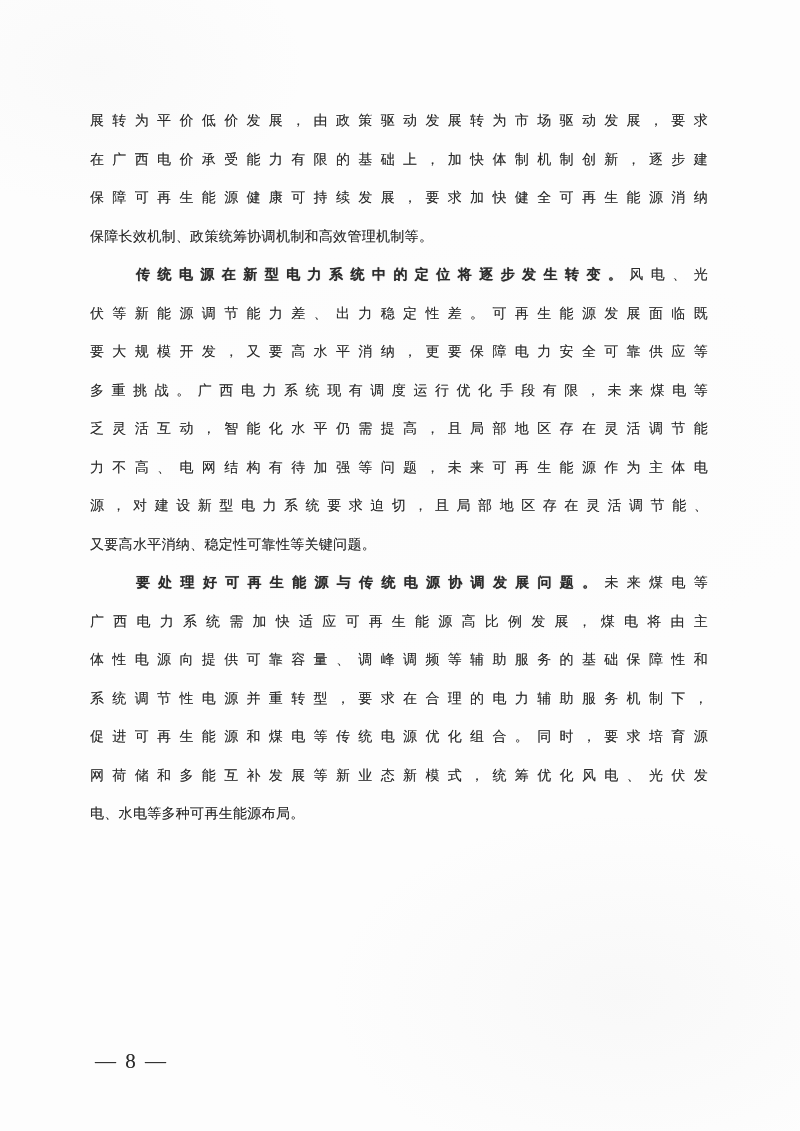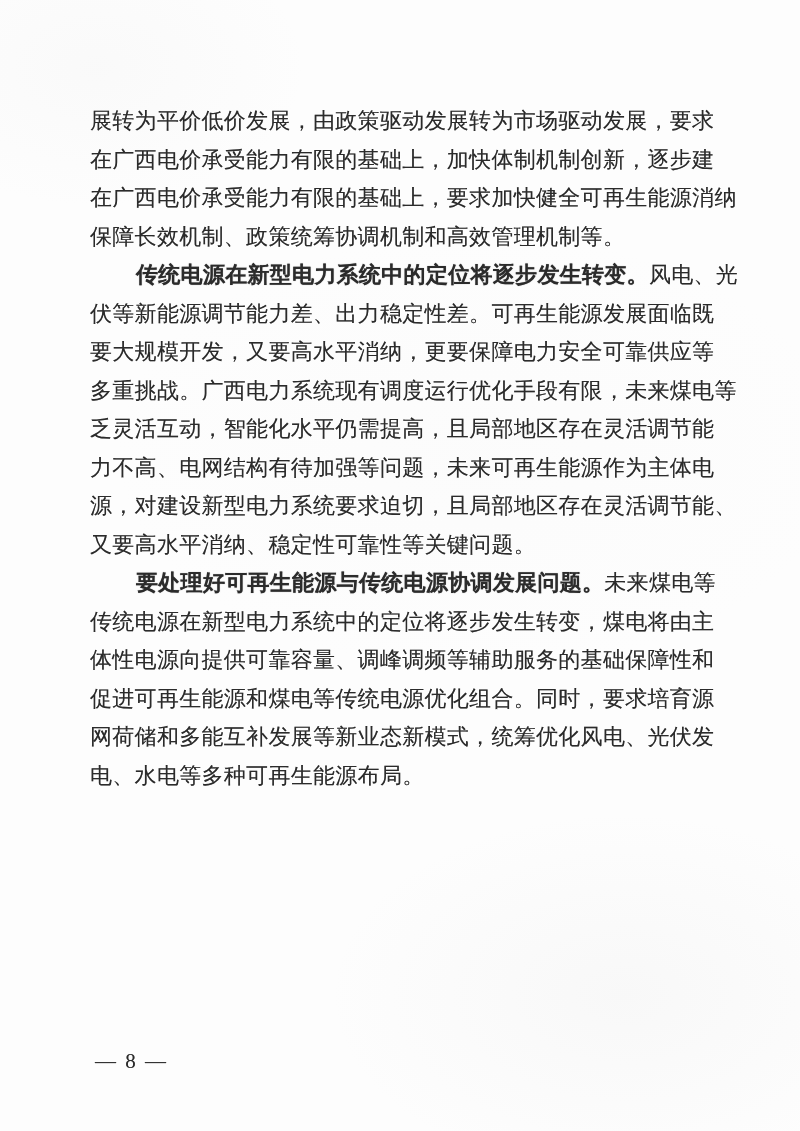--- a/index.html
+++ b/index.html
@@ -26,21 +26,21 @@
   .text-block {
     position: absolute;
     left: 90px;
     top: 102px;
     width: 618px;
     color: var(--ink, #2b2b2b);
   }
   .line {
     height: 38.5px;
     line-height: 38.5px;
-    font-size: 22px;
+    font-size: 14px;
     white-space: nowrap;
     text-align: justify;
     text-align-last: justify;
     text-justify: inter-character;
     letter-spacing: 0.3px;
     text-shadow: 0 0 0.6px rgba(40,40,40,0.45);
   }
   .line.last {
     text-align-last: left;
   }
@@ -62,31 +62,32 @@
     text-shadow: 0 0 0.5px rgba(40,40,40,0.4);
   }
 </style>
 </head>
 <body style="--ink: #2b2b2b;">
 
 <div class="page">
   <div class="text-block" id="text-block">
       <div class="line">展转为平价低价发展，由政策驱动发展转为市场驱动发展，要求</div>
       <div class="line">在广西电价承受能力有限的基础上，加快体制机制创新，逐步建</div>
-      <div class="line">在广西电价承受能力有限的基础上，要求加快健全可再生能源消纳</div>
+      <div class="line">保障可再生能源健康可持续发展，要求加快健全可再生能源消纳</div>
       <div class="line last">保障长效机制、政策统筹协调机制和高效管理机制等。</div>
       <div class="line indent"><span class="lead-bold">传统电源在新型电力系统中的定位将逐步发生转变。</span><span>风电、光</span></div>
       <div class="line">伏等新能源调节能力差、出力稳定性差。可再生能源发展面临既</div>
       <div class="line">要大规模开发，又要高水平消纳，更要保障电力安全可靠供应等</div>
       <div class="line">多重挑战。广西电力系统现有调度运行优化手段有限，未来煤电等</div>
       <div class="line">乏灵活互动，智能化水平仍需提高，且局部地区存在灵活调节能</div>
       <div class="line">力不高、电网结构有待加强等问题，未来可再生能源作为主体电</div>
       <div class="line">源，对建设新型电力系统要求迫切，且局部地区存在灵活调节能、</div>
       <div class="line last">又要高水平消纳、稳定性可靠性等关键问题。</div>
       <div class="line indent"><span class="lead-bold">要处理好可再生能源与传统电源协调发展问题。</span><span>未来煤电等</span></div>
-      <div class="line">传统电源在新型电力系统中的定位将逐步发生转变，煤电将由主</div>
+      <div class="line">广西电力系统需加快适应可再生能源高比例发展，煤电将由主</div>
       <div class="line">体性电源向提供可靠容量、调峰调频等辅助服务的基础保障性和</div>
+      <div class="line">系统调节性电源并重转型，要求在合理的电力辅助服务机制下，</div>
       <div class="line">促进可再生能源和煤电等传统电源优化组合。同时，要求培育源</div>
       <div class="line">网荷储和多能互补发展等新业态新模式，统筹优化风电、光伏发</div>
       <div class="line last">电、水电等多种可再生能源布局。</div>
     </div>
   <div class="page-number">— 8 —</div>
 </div>
 
 </body></html>

